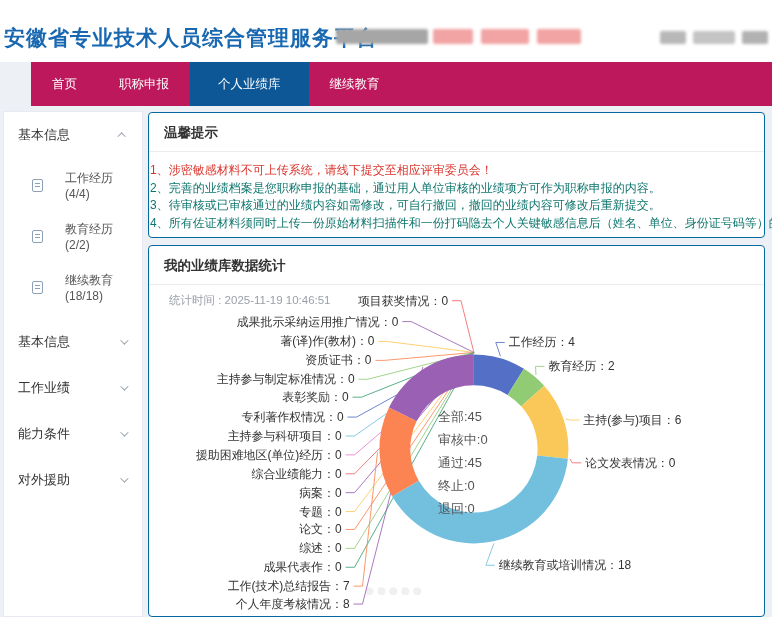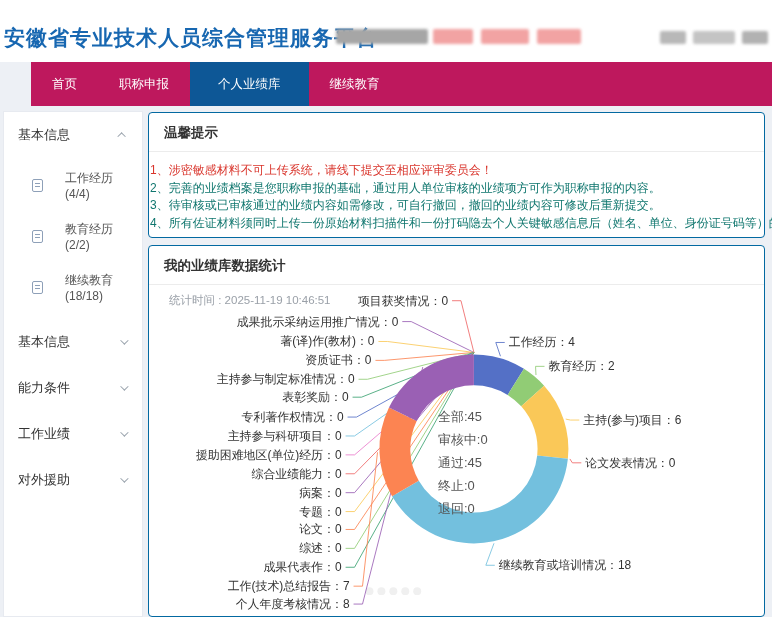--- a/index.html
+++ b/index.html
@@ -102,25 +102,25 @@
             <line x1="3" y1="7.5" x2="8" y2="7.5" stroke="#8ea0b8"></line>
           </svg>
         <span class="s-label">继续教育(18/18)</span>
       </div>
     </div>
     <div class="side-group">
       <span class="g-label">基本信息</span>
       <span class="chev down"></span>
     </div>
     <div class="side-group">
+      <span class="g-label">工作业绩</span>
+      <span class="chev down"></span>
+    </div>
+    <div class="side-group">
       <span class="g-label">能力条件</span>
-      <span class="chev down"></span>
-    </div>
-    <div class="side-group">
-      <span class="g-label">工作业绩</span>
       <span class="chev down"></span>
     </div>
     <div class="side-group">
       <span class="g-label">对外援助</span>
       <span class="chev down"></span>
     </div>
   </div>
 
   <div class="card card-tips">
     <div class="card-head">温馨提示</div>

